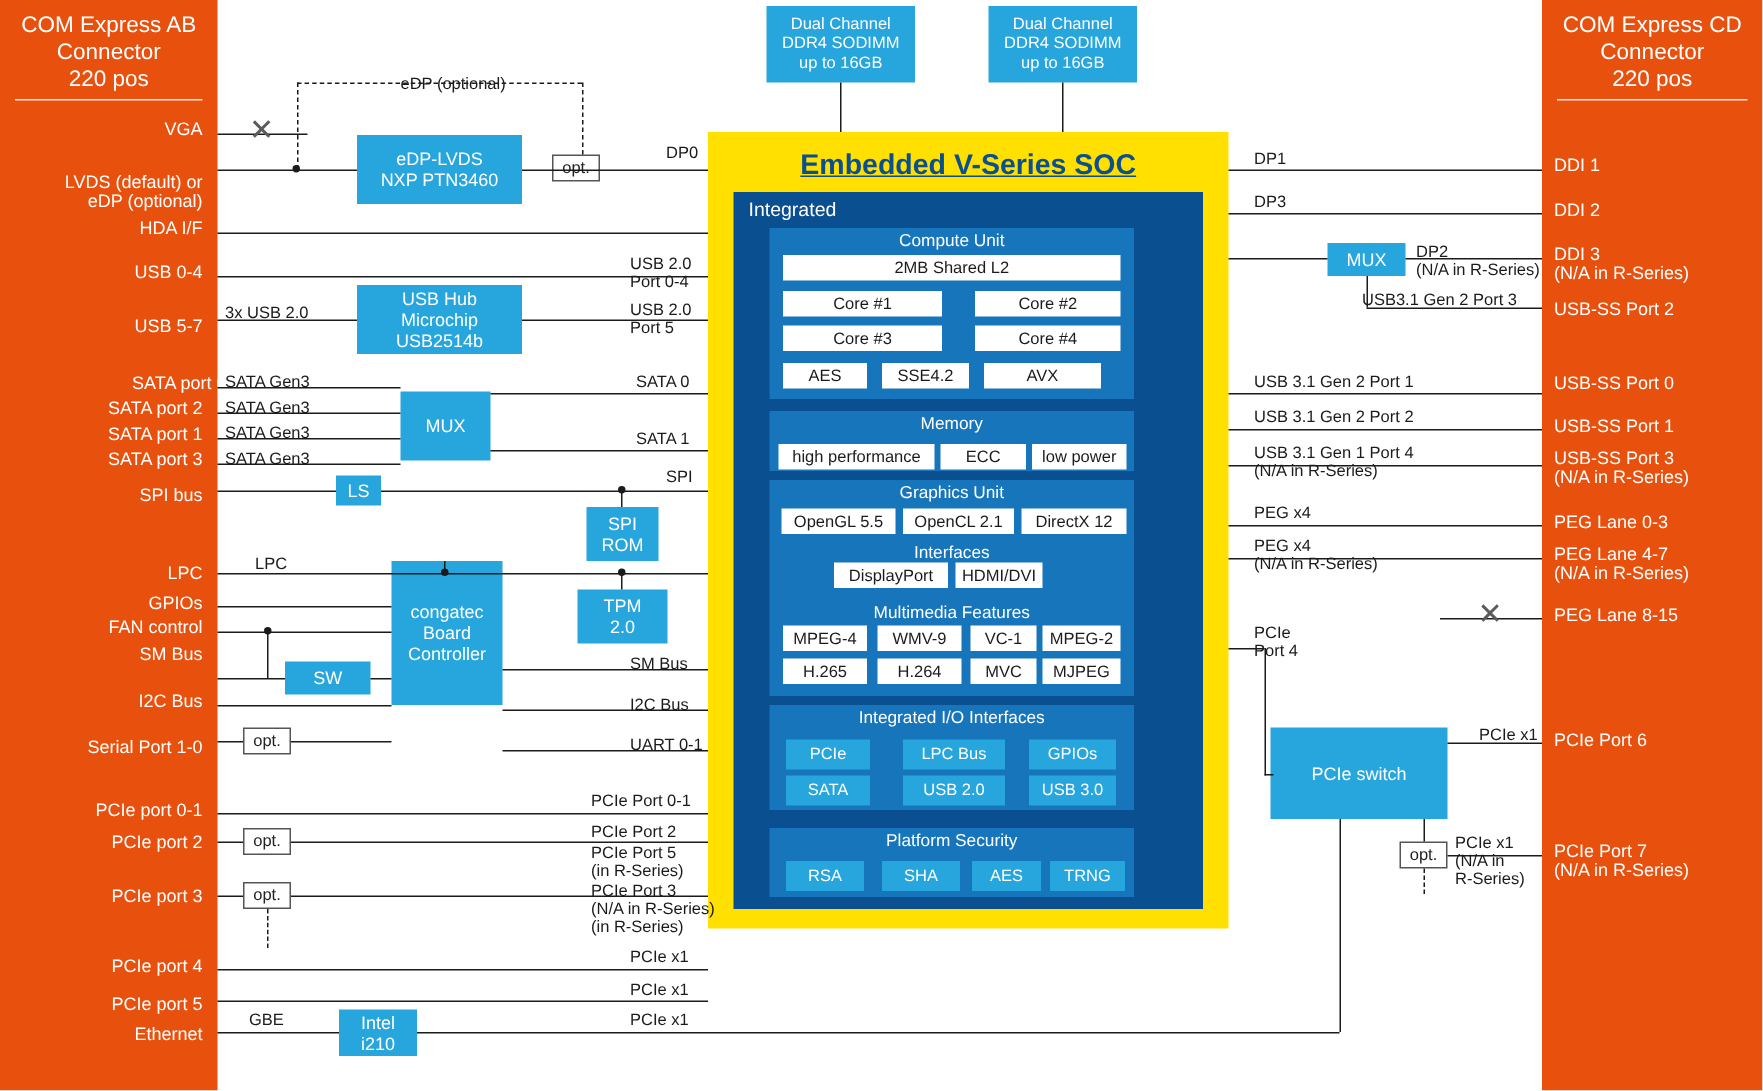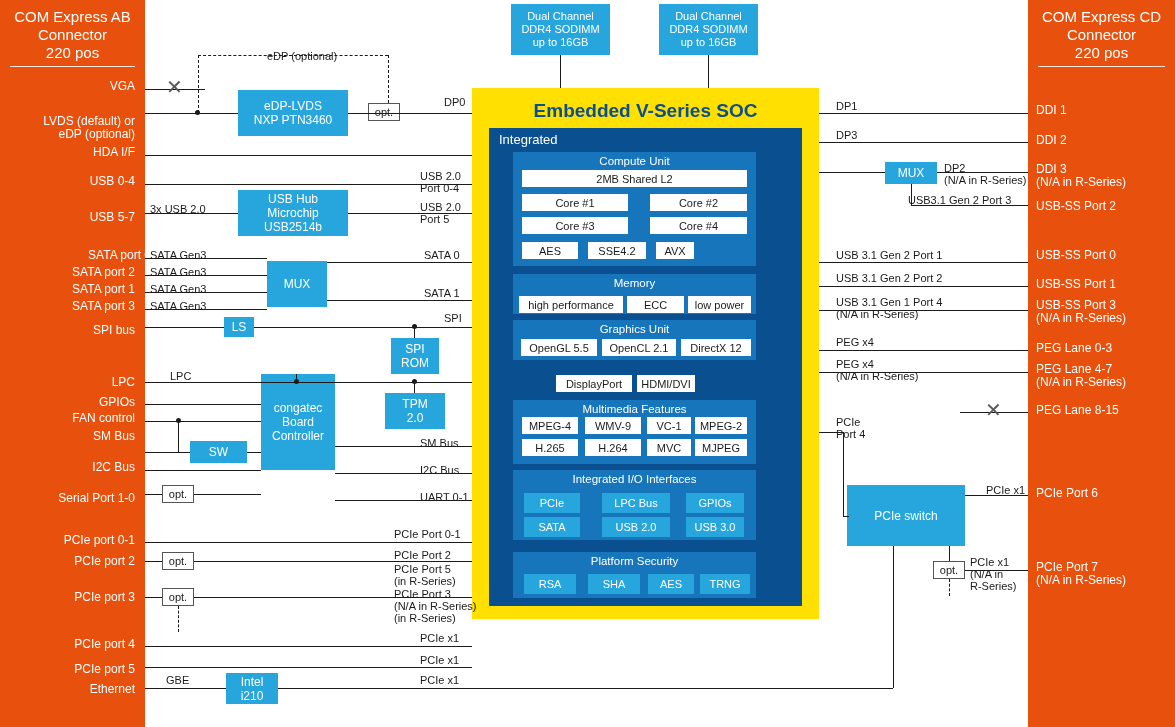--- a/index.html
+++ b/index.html
@@ -117,53 +117,56 @@
   </div>
   <div class="abs blue small" style="left:659px;top:4px;width:99px;height:51px;white-space:pre-line;">
     <span style="white-space:pre-line;">Dual Channel
 DDR4 SODIMM
 up to 16GB</span>
   </div>
   <div class="v" style="left:560px;top:55px;height:33px;"></div>
   <div class="v" style="left:708px;top:55px;height:33px;"></div>
 
   <div class="abs" id="soc" style="left:472px;top:88px;width:347px;height:531px;">
-    <div class="soctitle" style="padding-top:12px;">Embedded V-Series SOC</div>
+    <div class="soctitle" style="padding-top:12px;text-decoration:underline;">Embedded V-Series SOC</div>
   </div>
 
   <div class="abs" id="integrated" style="left:489px;top:128px;width:313px;height:478px;">
     <div class="ititle">Integrated</div>
   </div>
 
   <div class="group" style="left:513px;top:152px;width:243px;height:114px;">
     <div class="gt">Compute Unit</div>
   </div>
   <div class="chipw" style="left:522px;top:170px;width:225px;height:17px;">2MB Shared L2</div>
   <div class="chipw" style="left:522px;top:194px;width:106px;height:17px;">Core #1</div>
   <div class="chipw" style="left:650px;top:194px;width:97px;height:17px;">Core #2</div>
   <div class="chipw" style="left:522px;top:217px;width:106px;height:17px;">Core #3</div>
   <div class="chipw" style="left:650px;top:217px;width:97px;height:17px;">Core #4</div>
   <div class="chipw" style="left:522px;top:242px;width:56px;height:17px;">AES</div>
   <div class="chipw" style="left:588px;top:242px;width:58px;height:17px;">SSE4.2</div>
-  <div class="chipw" style="left:656px;top:242px;width:38px;height:17px;text-align:center;">AVX</div>
+  <div class="chipw" style="left:656px;top:242px;width:78px;height:17px;text-align:center;">AVX</div>
 
   <div class="group" style="left:513px;top:274px;width:243px;height:40px;">
     <div class="gt">Memory</div>
   </div>
   <div class="chipw" style="left:519px;top:296px;width:104px;height:17px;">high performance</div>
   <div class="chipw" style="left:627px;top:296px;width:57px;height:17px;">ECC</div>
   <div class="chipw" style="left:688px;top:296px;width:63px;height:17px;">low power</div>
 
   <div class="group" style="left:513px;top:320px;width:243px;height:40px;">
     <div class="gt">Graphics Unit</div>
   </div>
   <div class="chipw" style="left:521px;top:339px;width:76px;height:17px;">OpenGL 5.5</div>
   <div class="chipw" style="left:602px;top:339px;width:74px;height:17px;">OpenCL 2.1</div>
   <div class="chipw" style="left:681px;top:339px;width:70px;height:17px;">DirectX 12</div>
 
+  <div class="group" style="left:513px;top:360px;width:243px;height:40px;">
+    <div class="gt">Interfaces</div>
+  </div>
   <div class="chipw" style="left:556px;top:375px;width:76px;height:17px;">DisplayPort</div>
   <div class="chipw" style="left:637px;top:375px;width:58px;height:17px;">HDMI/DVI</div>
 
   <div class="group" style="left:513px;top:400px;width:243px;height:64px;">
     <div class="gt">Multimedia Features</div>
   </div>
   <div class="chipw" style="left:522px;top:417px;width:56px;height:17px;">MPEG-4</div>
   <div class="chipw" style="left:585px;top:417px;width:56px;height:17px;">WMV-9</div>
   <div class="chipw" style="left:647px;top:417px;width:44px;height:17px;">VC-1</div>
   <div class="chipw" style="left:695px;top:417px;width:52px;height:17px;">MPEG-2</div>

